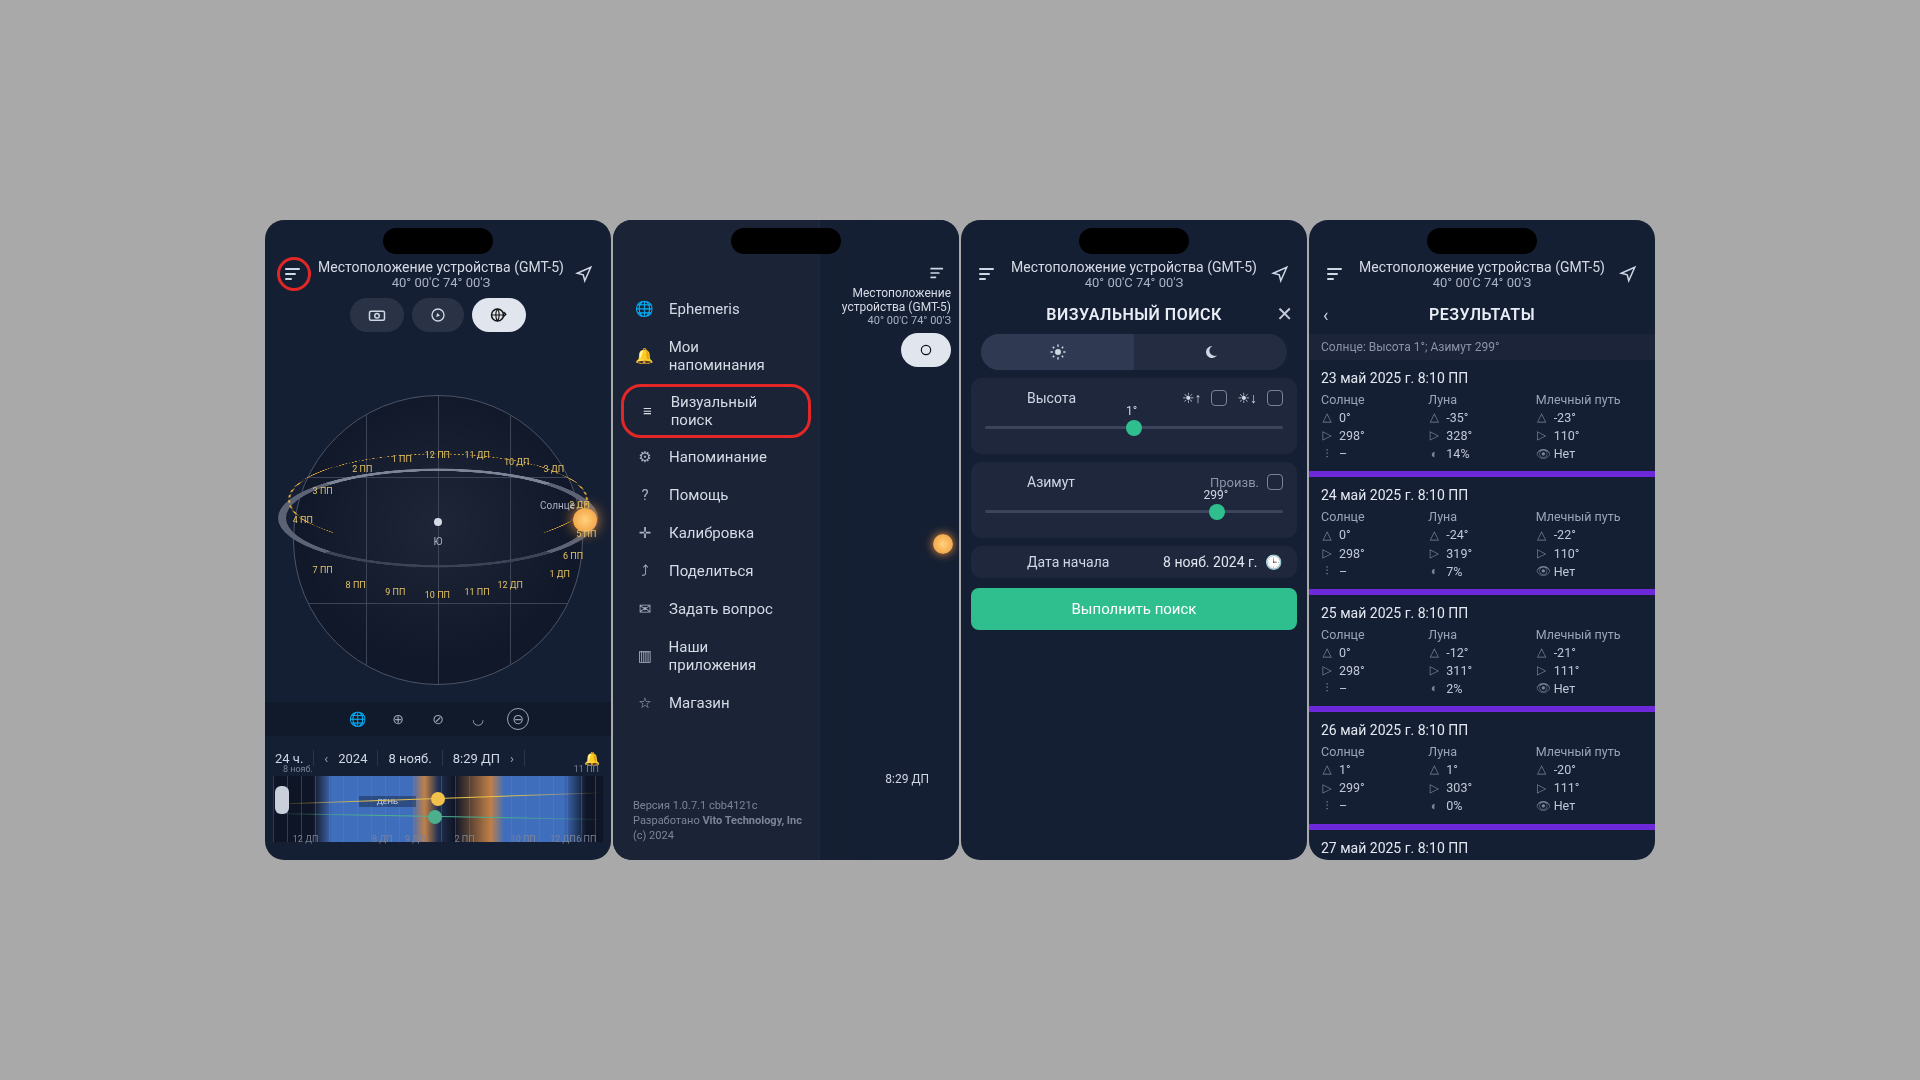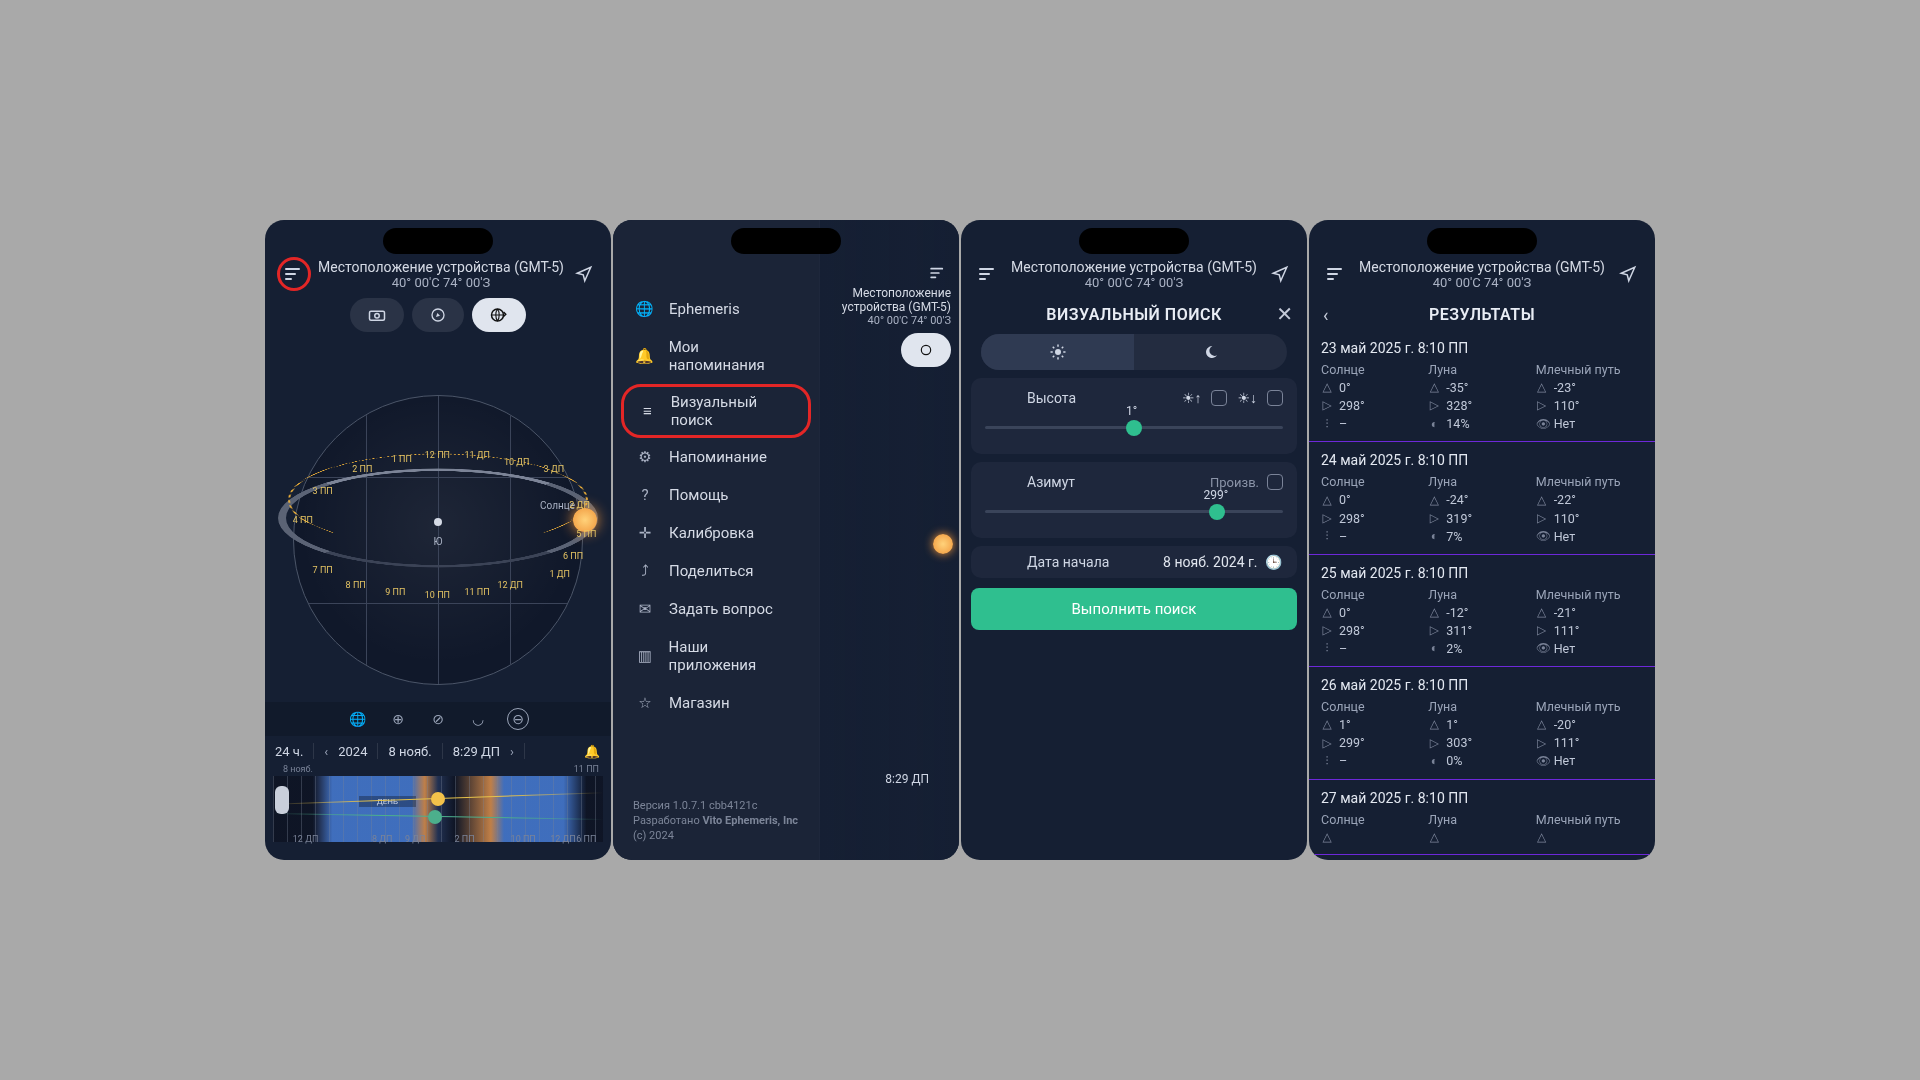--- a/index.html
+++ b/index.html
@@ -88,21 +88,21 @@
   .c-lab { position:absolute; left:50%; top:54%; transform:translateX(-50%); font-size:10px; color:#aab2c4;}
   
   .toolbar2 {
     display:flex; gap:18px; justify-content:center; padding: 6px 0;
     background: rgba(0,0,0,0.15);
   }
   .toolbar2 .tb2 { color:#9aa4b8; width:22px; height:22px; display:flex; align-items:center; justify-content:center;}
   .toolbar2 .tb2.active { border:1px solid #9aa4b8; border-radius:50%; }
   
   .datebar {
-    display:flex; align-items:center; gap:10px; padding:0 10px;
+    display:flex; align-items:flex-end; gap:10px; padding:0 10px;
     height:30px; color:#cfd6e4; font-size:13px;
   }
   .datebar .chev { color:#9aa4b8; cursor:pointer;}
   .datebar .sep { width:1px; height:16px; background:#2d3648;}
   .bell { margin-left:auto; color:#7a8398;}
   
   .timeline { height: 76px; margin: 0 8px 8px; position: relative; }
   .tl-bg {
     position:absolute; inset:10px 0 0 0;
     background: linear-gradient(to right,
@@ -184,21 +184,21 @@
   .radio { width:16px; height:16px; border:2px solid #7a8398; border-radius:50%; display:inline-block;}
   .radio.sel { border-color:#2fbf8f; background:radial-gradient(#2fbf8f 45%, transparent 50%);}
   .runbtn {
     margin: 10px 10px; background:#2fbf8f; color:#fff;
     text-align:center; padding:12px 0; border-radius:8px; font-size:15px; cursor:pointer;
   }
 
   
   .results-sub { background:#1b2438; color:#8a93a7; font-size:12px; padding:6px 12px; margin-top:4px;}
   .reslist { overflow:hidden; }
-  .resitem { padding:10px 12px 8px; border-bottom:1px solid #6d28d9;}
+  .resitem { padding:10px 12px 8px; border-bottom:6px solid #6d28d9;}
   .resdate { font-size:14px; color:#e3e8f1; margin-bottom:6px;}
   .cols { display:flex; }
   .col { flex:1; font-size:12.5px; color:#c0c8d8;}
   .col .colh { color:#9aa4b8; font-size:12.5px; margin-bottom:2px;}
   .col .line { display:flex; align-items:center; gap:6px; line-height:1.45;}
   .glyph { color:#7a8398; font-size:12px; width:12px; text-align:center;}
 
   
   svg { display:block; }
 </style>
@@ -393,21 +393,21 @@
             <span class="mi-ic">▥</span>
                  <span>Наши приложения</span>
           </div>
           <div class="menu-item">
             <span class="mi-ic">☆</span>
                  <span>Магазин</span>
           </div>
         </div>
     <div class="about">
       <div>Версия 1.0.7.1 cbb4121c</div>
-      <div><span>Разработано </span><b>Vito Ephemeris, Inc</b></div>
+      <div><span>Разработано </span><b>Vito Technology, Inc</b></div>
       <div>(c) 2024</div>
     </div>
   </div>
 </div>
 
 <div class="phone">
   <div class="notch"></div>
   <div class="hdr">
     <div class="iconbtn">
       <svg width="18" height="14" viewBox="0 0 18 14">
@@ -522,20 +522,21 @@
       <svg width="18" height="18" viewBox="0 0 24 24">
             <path fill="none" stroke="#cfd6e4" stroke-width="2" d="M3 11l18-8-8 18-2-8-8-2z"></path>
           </svg>
     </div>
   </div>
 
   <div class="pagehdr">
     <span class="back-chev">‹</span>
     <h2>РЕЗУЛЬТАТЫ</h2>
   </div>
+  <div class="results-sub">Солнце: Высота 1°; Азимут 299°</div>
 
   <div class="reslist" id="reslist">
         <div class="resitem">
     <div class="resdate">23 май 2025 г. 8:10 ПП</div>
     <div class="cols">
       <div class="col">
         <div class="colh">Солнце</div>
         <div class="line">
                 <span class="glyph">△</span>
                 <span>0°</span>

